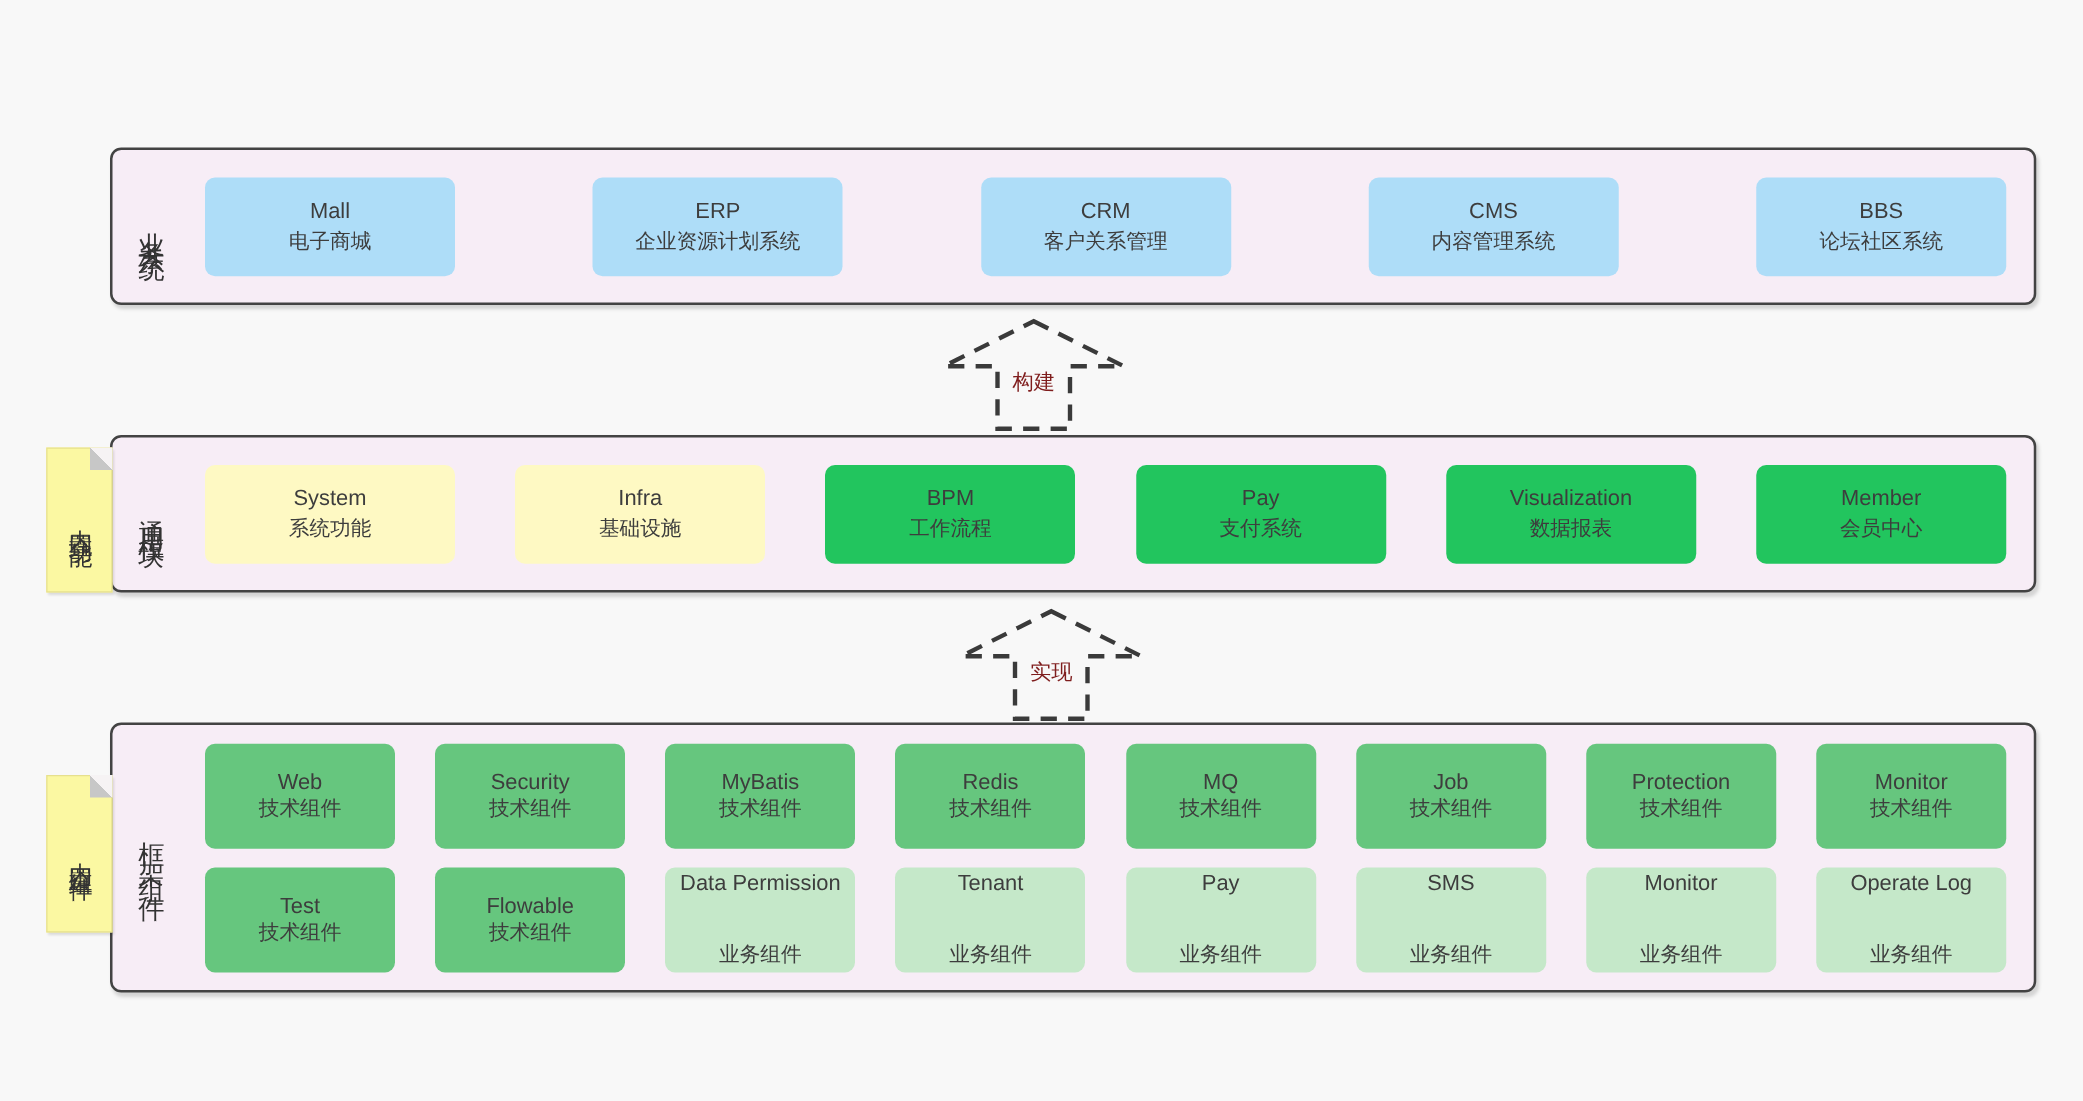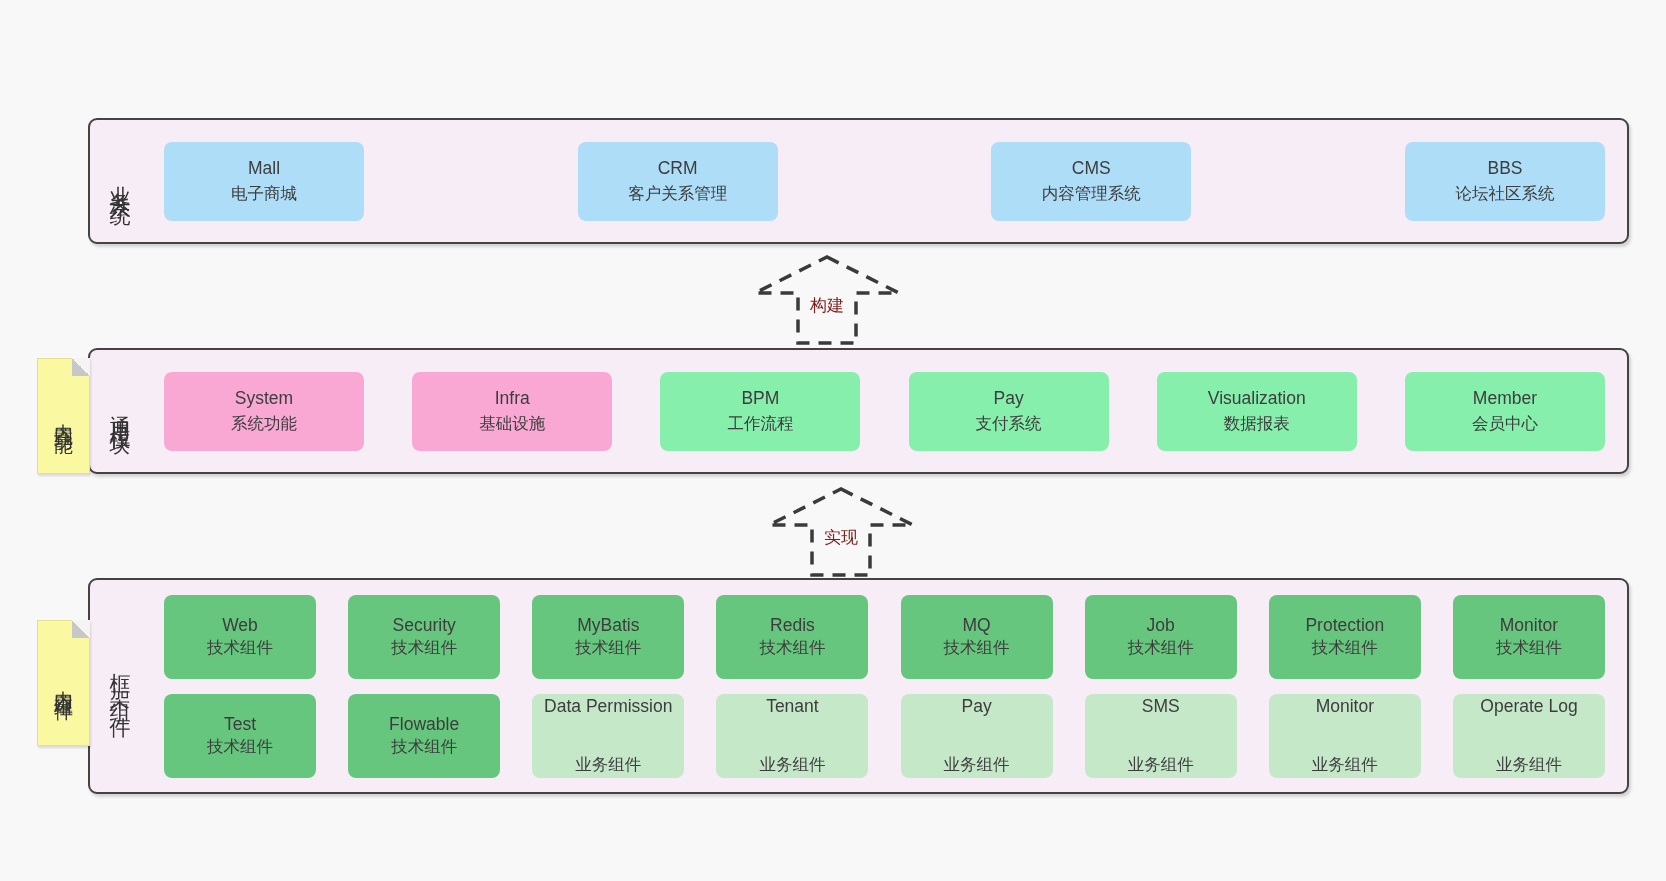--- a/index.html
+++ b/index.html
@@ -27,22 +27,22 @@
   .row{display:flex;justify-content:space-between;}
   .box{
     border-radius:8px;display:flex;flex-direction:column;justify-content:center;
     align-items:center;text-align:center;line-height:1.45;
   }
   .bx-lg{width:200px;height:79px;}
   .bx-sm{width:152px;height:84px;line-height:1.3;}
   .t{font-size:17.5px;}
   .s{font-size:16.5px;}
   .blue{background:#aeddf8;}
-  .red{background:#f9a8d4;}
-  .pink{background:#86efac;}
+  .red{background:#fef9c3;}
+  .pink{background:#22c55e;}
   .green{background:#66c67e;}
   .lgreen{background:#c5e8c9;gap:36px;}
   .sticky{
     position:absolute;width:53px;box-sizing:border-box;z-index:3;
     background:#fbf8a2;border:1px solid #e6e08e;
     display:flex;align-items:center;justify-content:center;
     box-shadow:1px 2px 2px rgba(0,0,0,.12);
   }
   #sticky-functions{left:37px;top:358px;height:116px;}
   #sticky-components{left:37px;top:620px;height:126px;}
@@ -64,20 +64,24 @@
 <body>
 
 <div class="band" id="band-business">
   <div class="band-label">业务系统</div>
   <div class="boxes">
     <div class="box bx-lg blue">
       <div class="t">Mall</div>
       <div class="s">电子商城</div>
     </div>
     <div class="box bx-lg blue">
+      <div class="t">ERP</div>
+      <div class="s">企业资源计划系统</div>
+    </div>
+    <div class="box bx-lg blue">
       <div class="t">CRM</div>
       <div class="s">客户关系管理</div>
     </div>
     <div class="box bx-lg blue">
       <div class="t">CMS</div>
       <div class="s">内容管理系统</div>
     </div>
     <div class="box bx-lg blue">
       <div class="t">BBS</div>
       <div class="s">论坛社区系统</div>

